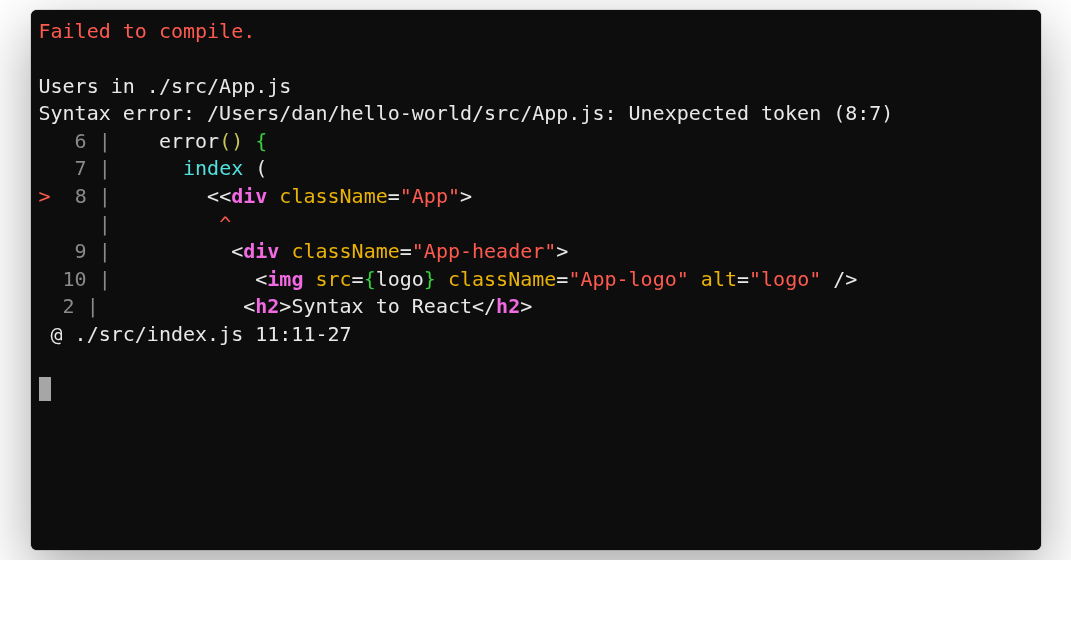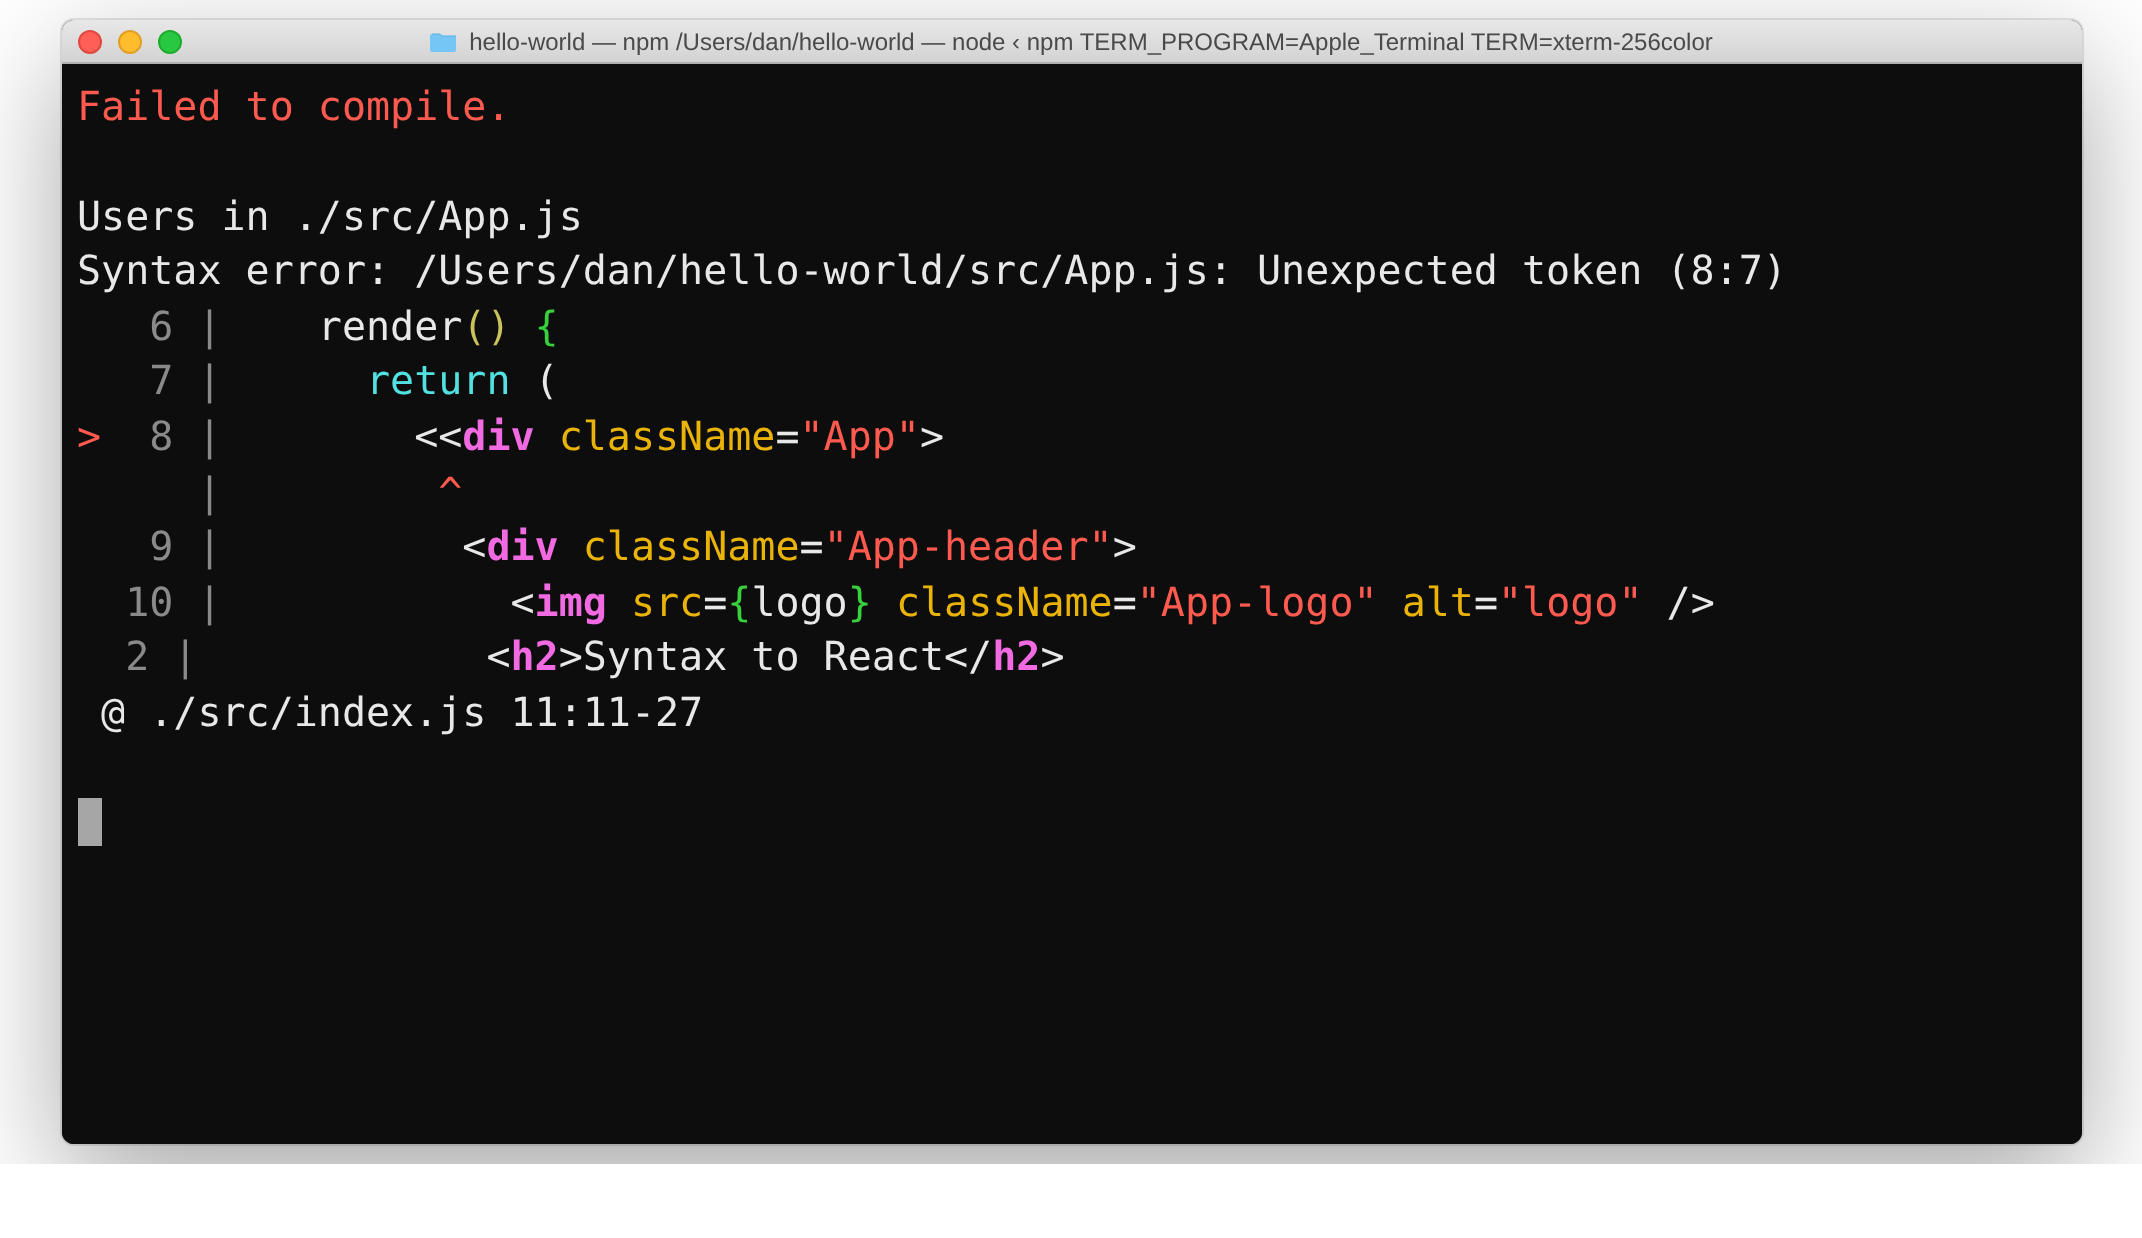--- a/index.html
+++ b/index.html
@@ -87,42 +87,26 @@
       height: 24px;
       background: #a6a6a6;
       vertical-align: text-bottom;
     }
     .blank { height: 27px; }
   </style>
 </head>
 <body>
 
 <div class="window">
-  <div class="titlebar">
-    <div class="traffic">
-      <span class="dot red"></span>
-      <span class="dot yellow"></span>
-      <span class="dot green"></span>
-    </div>
-    <div class="title-area">
-      <span class="folder-icon">
-        <svg viewBox="0 0 14 11" width="14" height="11">
-          <path d="M1 2 h4 l1 1 h7 v7 a1 1 0 0 1 -1 1 h-11 a1 1 0 0 1 -1 -1 v-7 a1 1 0 0 1 1 -1 z" fill="#76c6f5"></path>
-          <path d="M1 2 h4 l1 1 h7" fill="none" stroke="#5bb0e6" stroke-width="0.5"></path>
-        </svg>
-      </span>
-      <span>hello-world — npm  /Users/dan/hello-world — node ‹ npm TERM_PROGRAM=Apple_Terminal TERM=xterm-256color</span>
-    </div>
-  </div>
 
   <div class="term"><span class="red-bold">Failed to compile.</span>
 <div class="blank"></div><span>Users in ./src/App.js</span>
 <span>Syntax error: /Users/dan/hello-world/src/App.js: Unexpected token (8:7)</span>
-<span class="dim">   6 | </span><span>   render</span><span class="yellowish">(</span><span class="yellowish">)</span><span class="green"> {</span>
-<span class="dim">   7 | </span><span>     </span><span class="cyan">return</span><span> (</span>
+<span class="dim">   6 | </span><span>   error</span><span class="yellowish">(</span><span class="yellowish">)</span><span class="green"> {</span>
+<span class="dim">   7 | </span><span>     </span><span class="cyan">index</span><span> (</span>
 <span class="redtok">&gt;</span><span class="dim">  8 | </span><span>       &lt;&lt;</span><span class="magenta">div</span><span> </span><span class="orange">className</span><span>=</span><span class="redtok">"App"</span><span>&gt;</span>
 <span class="dim">     | </span><span>        </span><span class="redtok">^</span>
 <span class="dim">   9 | </span><span>         &lt;</span><span class="magenta">div</span><span> </span><span class="orange">className</span><span>=</span><span class="redtok">"App-header"</span><span>&gt;</span>
 <span class="dim">  10 | </span><span>           &lt;</span><span class="magenta">img</span><span> </span><span class="orange">src</span><span>=</span><span class="green">{</span><span>logo</span><span class="green">}</span><span> </span><span class="orange">className</span><span>=</span><span class="redtok">"App-logo"</span><span> </span><span class="orange">alt</span><span>=</span><span class="redtok">"logo"</span><span> /&gt;</span>
 <span class="dim">  2 | </span><span>           &lt;</span><span class="magenta">h2</span><span>&gt;</span><span>Syntax to React</span><span>&lt;/</span><span class="magenta">h2</span><span>&gt;</span>
 <span> @ ./src/index.js 11:11-27</span>
 <div class="blank"></div><span class="cursor"></span></div>
 </div>
 
 </body></html>

